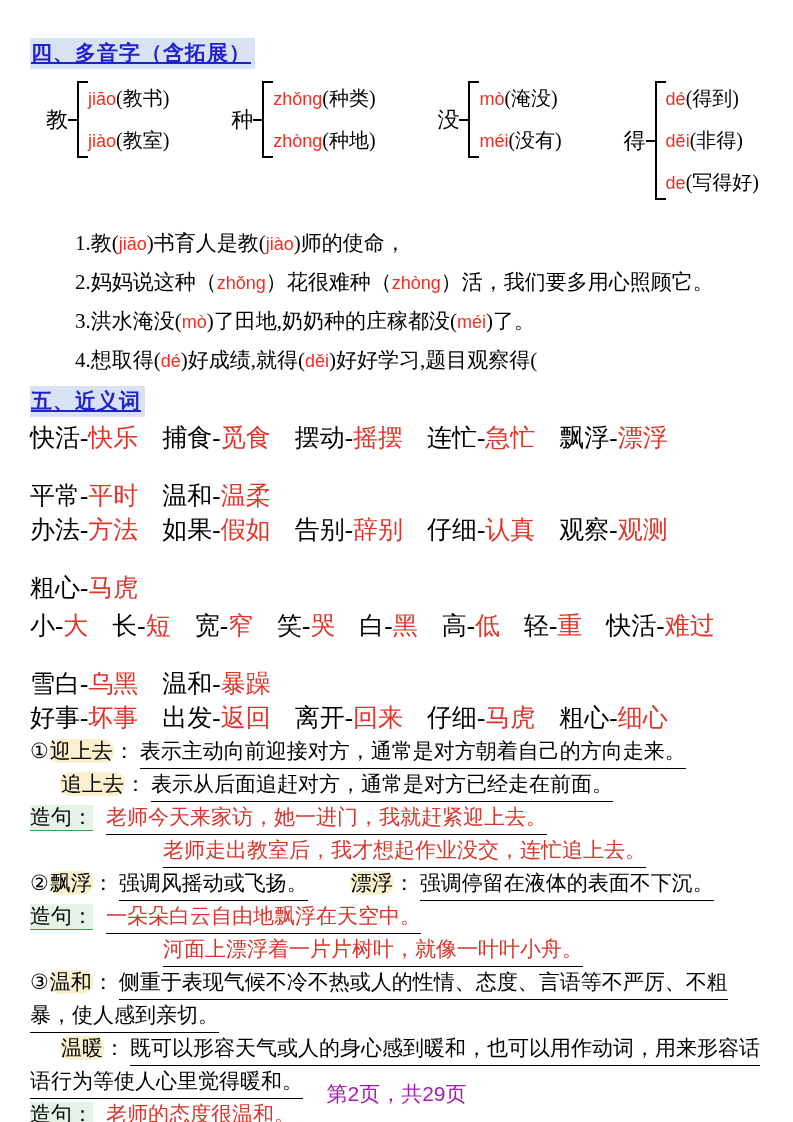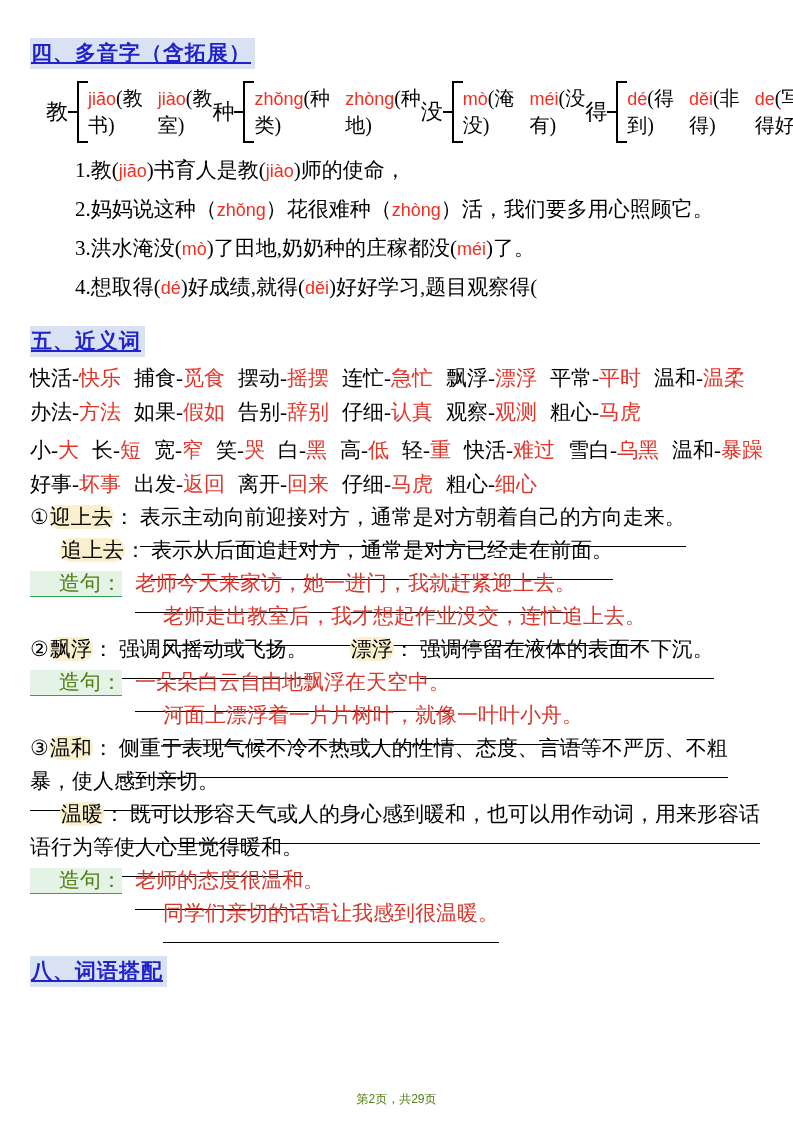--- a/index.html
+++ b/index.html
@@ -17,61 +17,61 @@
     padding:1px 4px 2px 1px;
   }
 
   
   .poly-row { display:flex; justify-content:space-between; align-items:flex-start; margin:12px 4px 6px 16px; }
   .pg { display:flex; align-items:center; }
   .pg-char { font-size:22px; }
   .pg-link { width:9px; height:2px; background:#000; flex:none; }
   .pg-entries {
     position:relative; border-left:2px solid #000; padding:4px 0 4px 9px;
-    display:flex; flex-direction:row; gap:15px;
+    display:flex; flex-direction:column; gap:15px;
   }
   .pg-entries::before, .pg-entries::after {
     content:""; position:absolute; left:0; width:9px; height:2px; background:#000;
   }
   .pg-entries::before { top:0; }
   .pg-entries::after { bottom:0; }
   .py { color:#f32d20; font-family:"Liberation Sans", sans-serif; font-size:18px; }
   .pword { font-size:20px; }
 
   
-  .sentences { margin:8px 0 2px 45px; }
+  .sentences { margin:24px 0 2px 45px; }
   .sentence { font-size:21px; line-height:38px; white-space:nowrap; }
   .py-inline { color:#f32d20; font-family:"Liberation Sans", sans-serif; font-size:18px; }
 
   
   .pair-block { margin-top:4px; }
-  .pair-line { font-size:21px; line-height:34px; display:flex; flex-wrap:wrap; column-gap:13px; }
+  .pair-line { font-size:25px; line-height:34px; display:flex; flex-wrap:wrap; column-gap:13px;gap:24px; }
   .r { color:#e0352a; }
 
   
   .s7line { font-size:21px; line-height:33px; }
   .hl-y { background:#faf0cd; padding:0 1px;border-radius:11px; }
   .hl-g { background:#e4f3e6; }
-  .u { border-bottom:1.5px solid #000; padding-bottom:17px; margin-left:5px; }
-  .green { color:#4d7c0f;padding-left:29px; }
+  .u { border-bottom:1.5px solid #000; padding-bottom:5px; margin-left:5px; }
+  .green { color:#000000; }
   .ug { border-bottom:1.5px solid #33a152; padding-bottom:1px; }
   .redex { color:#d8362c; }
   .indent1 { margin-left:30px; }
   .exindent { margin-left:128px; }
   .tindent { text-indent:30px; }
   .gap2 { display:inline-block; width:42px; }
   .zlabel { margin-right:8px; }
-  .mt { margin-top:17px; }
+  .mt { margin-top:4px; }
   .mt2 { margin-top:12px; }
   .mt3 { margin-top:26px; }
 
   
   .footer {
     position:absolute; left:0; bottom:14px; width:100%; text-align:center;
-    font-family:"Liberation Sans", sans-serif; font-size:12px; color:#4d7c0f;
+    font-family:"Liberation Sans", sans-serif; font-size:21px; color:#a21caf;
   }
 </style>
 </head>
 <body>
 
 <div class="page">
 
   
   <h2 class="sec-title">四、多音字（含拓展）</h2>
 

